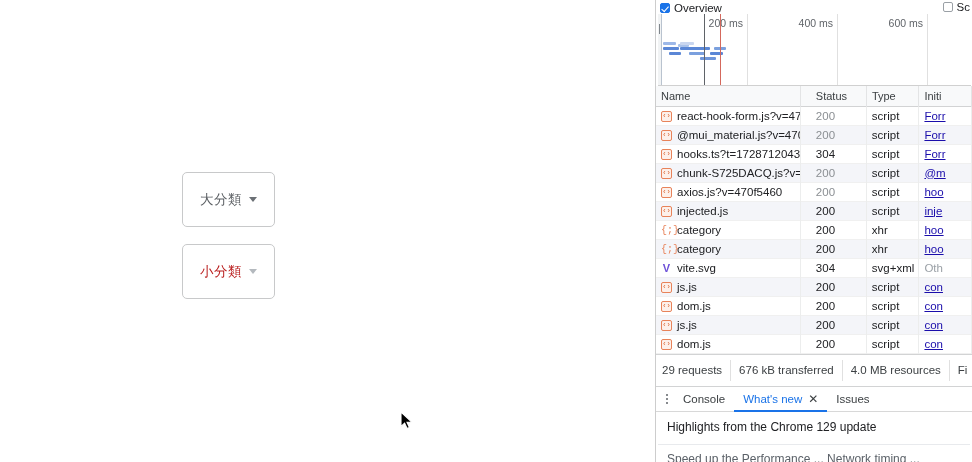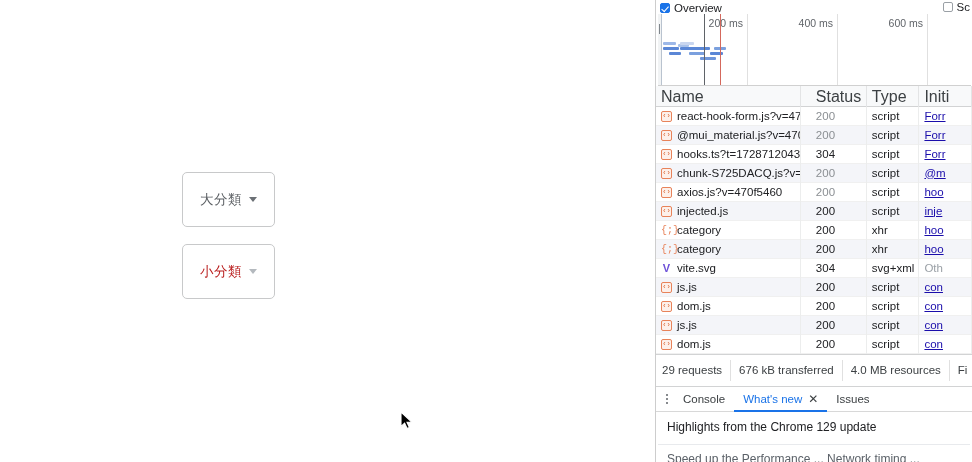--- a/index.html
+++ b/index.html
@@ -107,21 +107,21 @@
     font-size: 10.5px; color: #5f6368; white-space: nowrap;
   }
   .ov-bar { position: absolute; height: 3px; border-radius: 1px; }
   .ov-line { position: absolute; top: 0; bottom: 0; width: 1px; }
 
   
   .req-table { width: 100%; }
   .thead {
     display: flex; height: 21px; align-items: center;
     background: #f8f9fa; border-bottom: 1px solid #d2d3d4;
-    font-size: 16px; color: #3c4043;
+    font-size: 11px; color: #3c4043; justify-content: flex-end;
   }
   .thead .th { padding-left: 5px; border-right: 1px solid #e3e4e5; height: 21px; line-height: 21px; overflow: hidden; white-space: nowrap; }
   .tbody { background: #fff; }
   .trow {
     display: flex; height: 19px; align-items: center;
     font-size: 11.5px; color: #202124;
     border-bottom: 1px solid #f0f0f0;
   }
   .trow.alt { background: #f4f5f9; }
   .trow .td {

